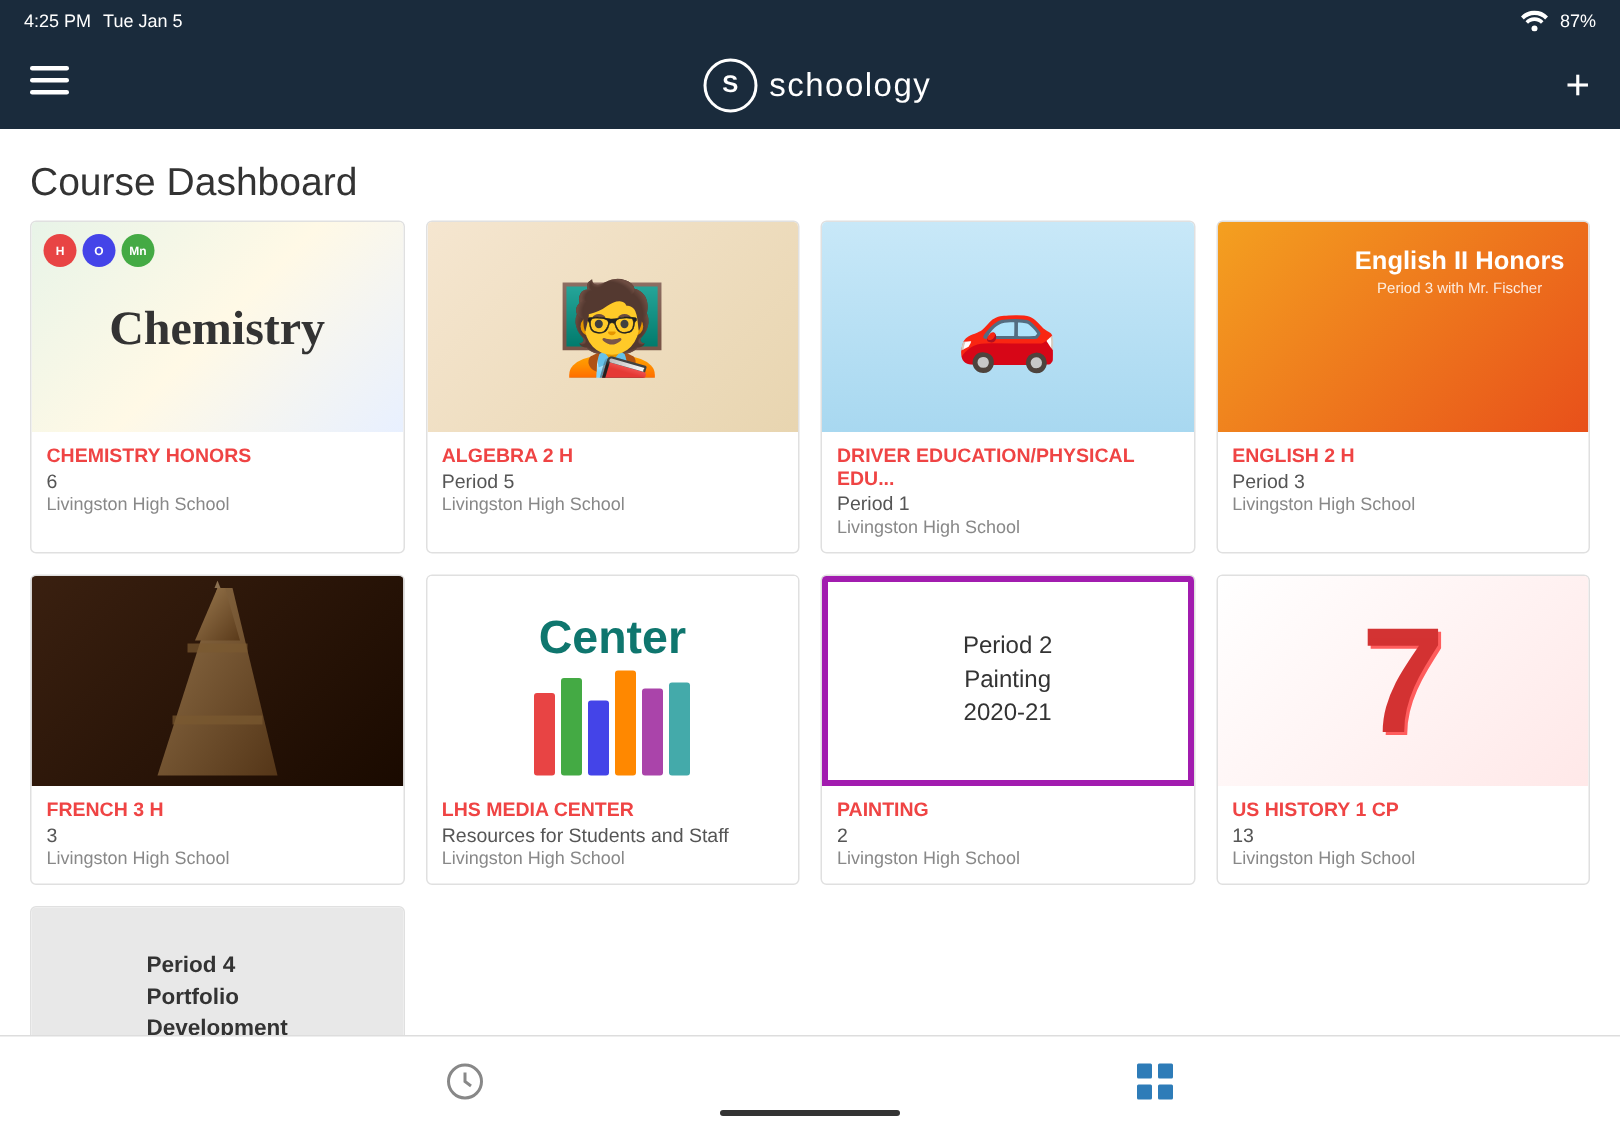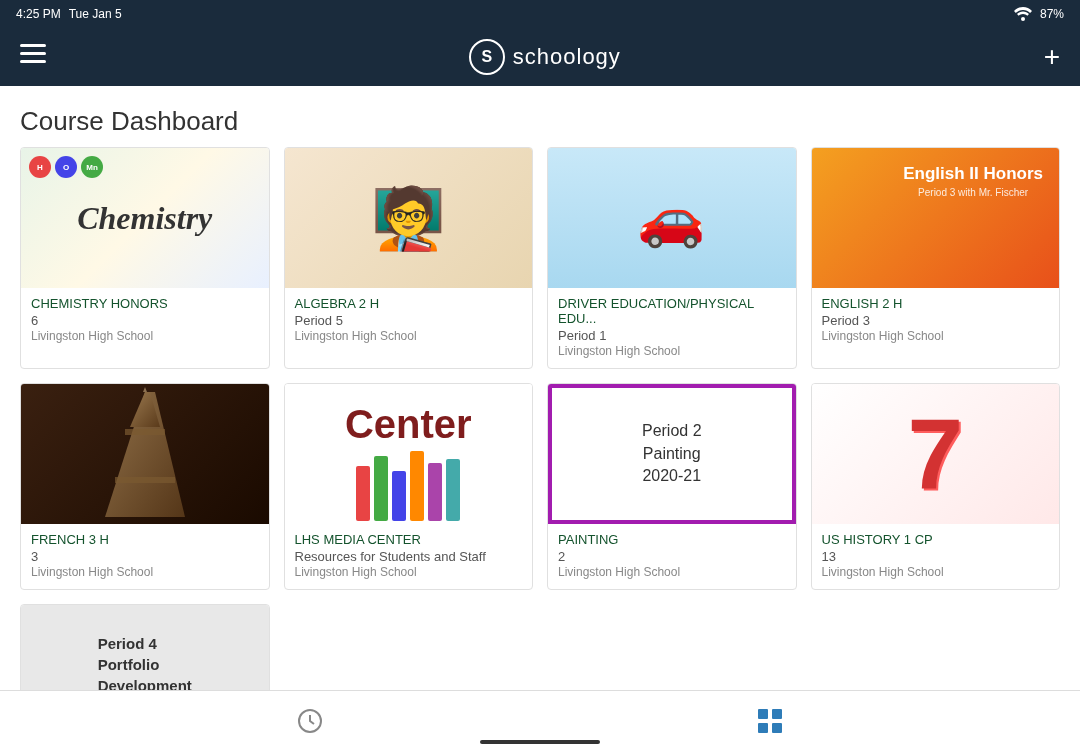--- a/index.html
+++ b/index.html
@@ -102,22 +102,22 @@
       overflow: hidden;
       position: relative;
     }
 
     .course-card-info {
       padding: 8px 10px 10px;
     }
 
     .course-card-name {
       font-size: 13px;
-      font-weight: 400;
-      color: #14532d;
+      font-weight: 700;
+      color: #ef4444;
       text-transform: uppercase;
       margin-bottom: 2px;
     }
 
     .course-card-sub {
       font-size: 13px;
       color: #555;
       margin-bottom: 1px;
     }
 
@@ -166,21 +166,20 @@
       align-items: center;
       justify-content: center;
       height: 100%;
       position: relative;
       overflow: hidden;
     }
     .thumb-chemistry-text {
       font-size: 32px;
       font-weight: bold;
       color: #333;
-      font-style: italic;
     }
 
     .thumb-algebra {
       background: linear-gradient(135deg, #f5e6d0 0%, #e8d5b0 100%);
       display: flex;
       align-items: center;
       justify-content: center;
       height: 100%;
       position: relative;
     }
@@ -226,23 +225,23 @@
     }
 
     .thumb-media {
       background: white;
       display: flex;
       align-items: center;
       justify-content: center;
       height: 100%;
     }
     .thumb-media-text {
-      font-size: 40px;
+      font-size: 31px;
       font-weight: 900;
-      color: #7f1d1d;
+      color: #0f766e;
       margin-top: 15px;
     }
 
     .thumb-painting {
       background: white;
       display: flex;
       align-items: center;
       justify-content: center;
       height: 100%;
       border: 4px solid #a21caf;

